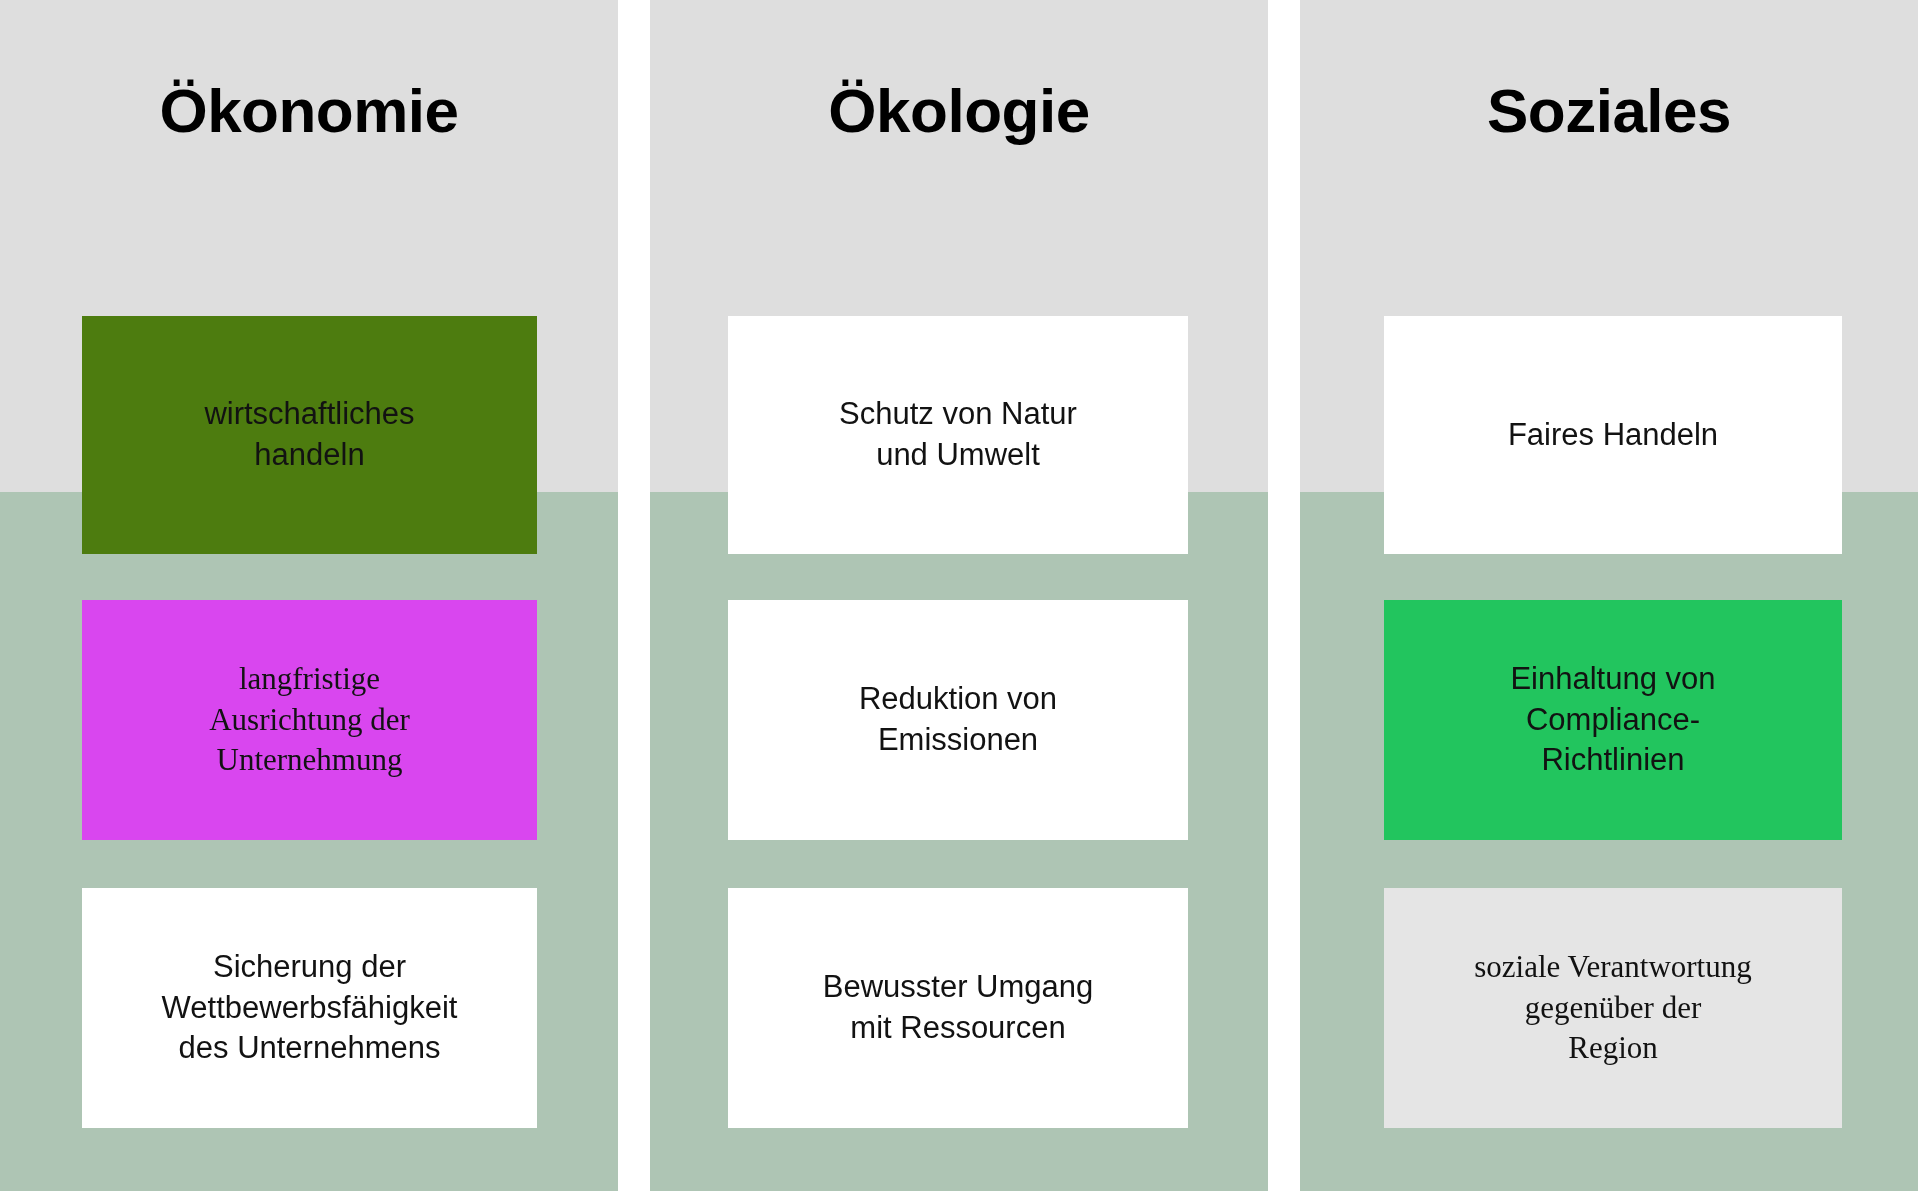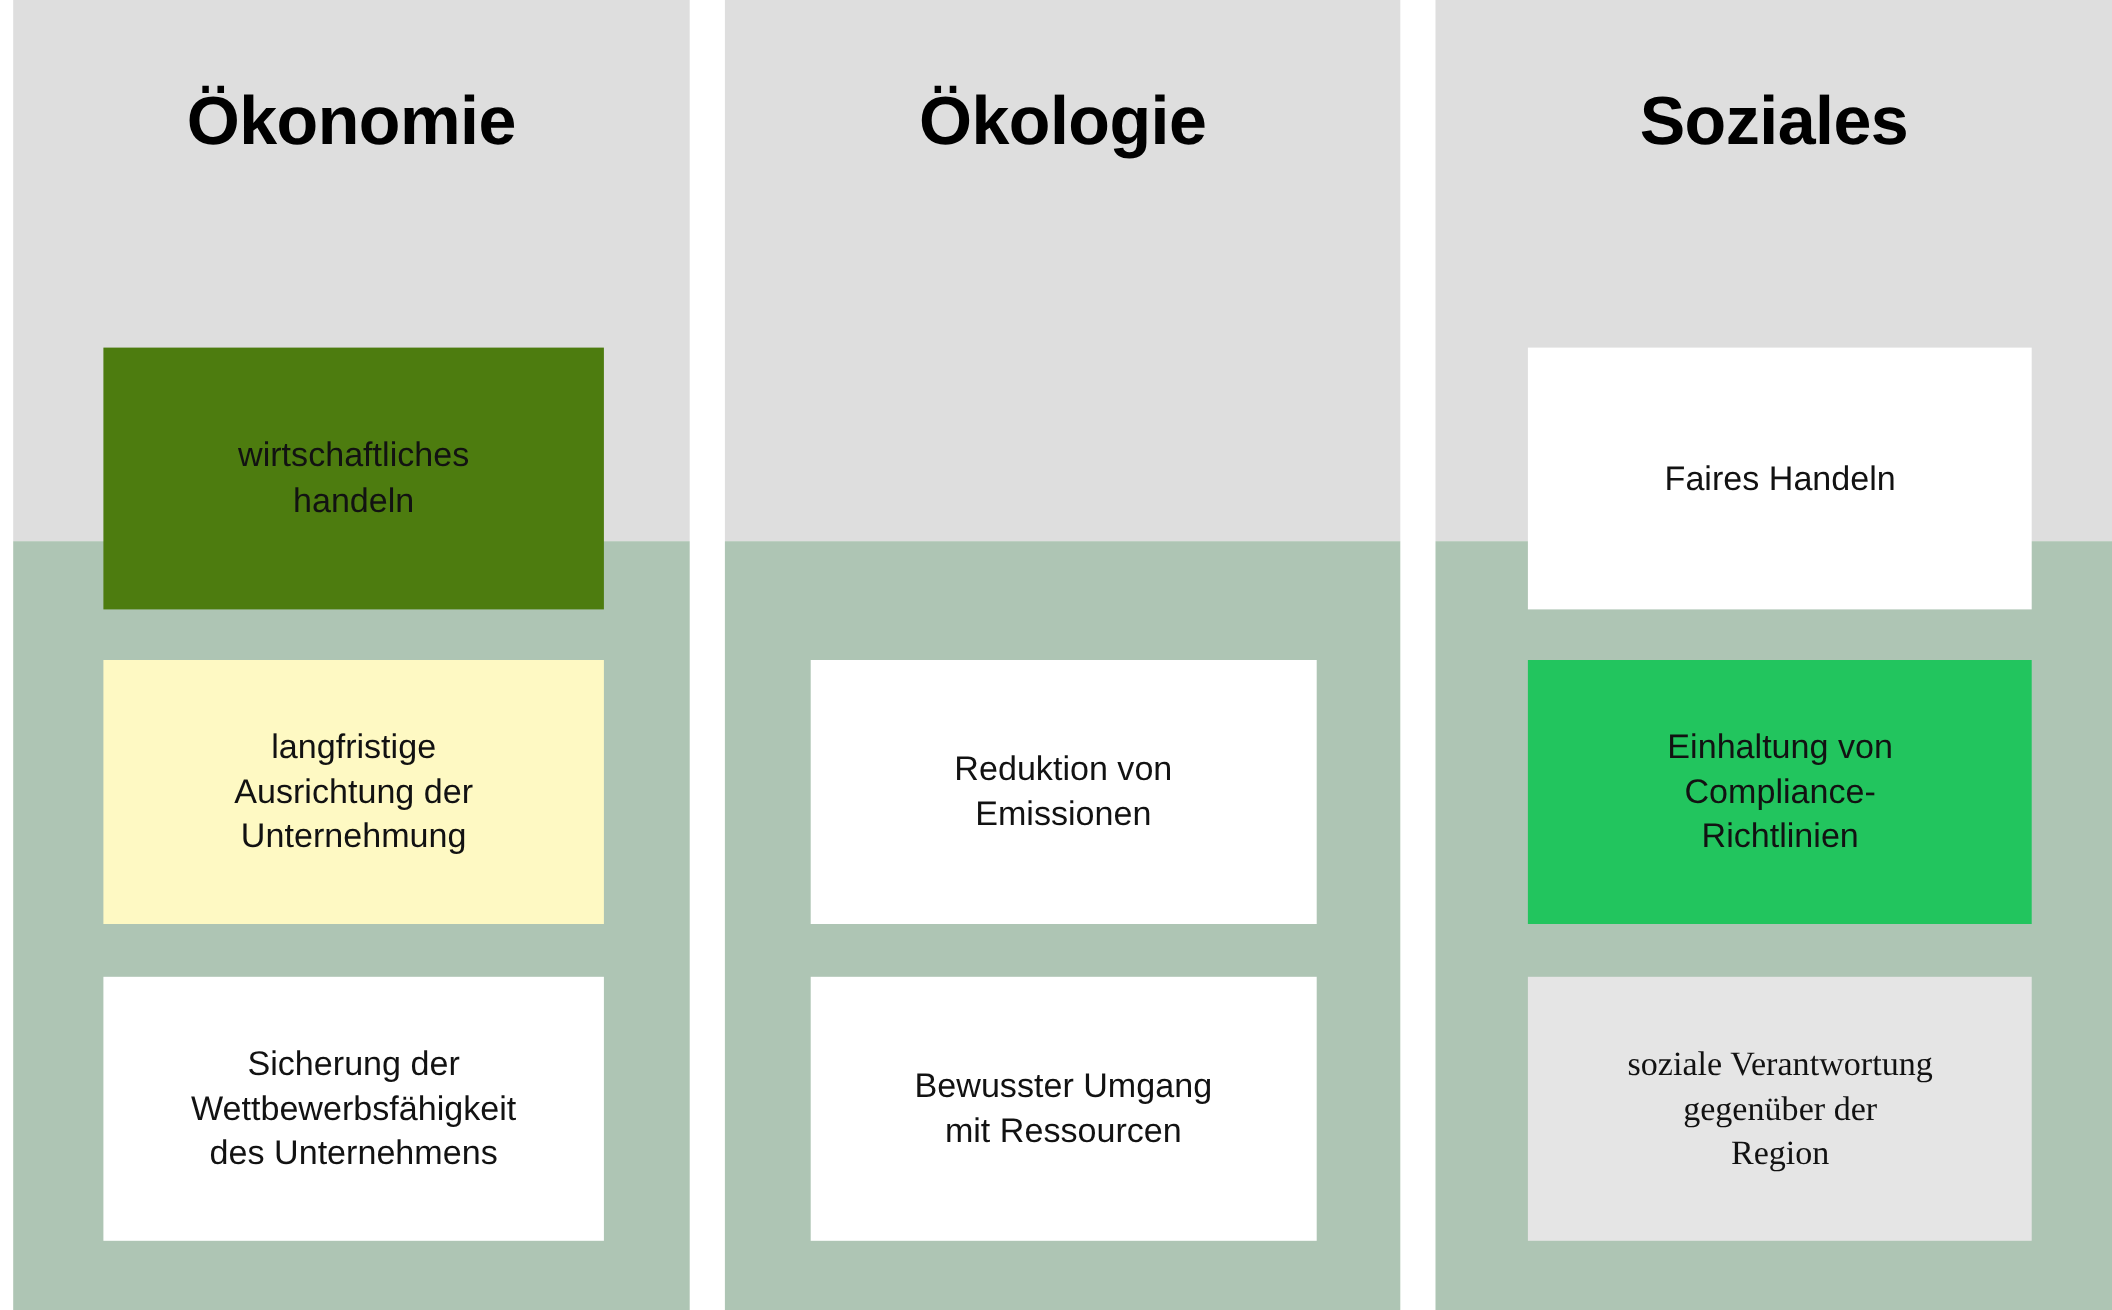--- a/index.html
+++ b/index.html
@@ -33,21 +33,21 @@
 
   .columns {
     position: absolute;
     left: 0;
     top: 0;
     width: 1920px;
     height: 1191px;
     display: flex;
     flex-direction: row;
     gap: 32px;
-    padding: 0 0 0 12px;
+    padding: 0 0 0 0;
     box-sizing: border-box;
   }
 
   .column {
     position: relative;
     width: 618px;
     height: 1191px;
     box-sizing: border-box;
   }
 
@@ -132,38 +132,42 @@
 
     <div class="column col-1">
       <div class="col-top" style="background: rgb(222, 222, 222);"></div>
       <div class="col-bottom" style="background: rgb(174, 197, 180);"></div>
       <div class="col-inner">
         <div class="col-title">Ökonomie</div>
         <div class="card card-1" style="background: #4d7c0f; color: rgb(18, 18, 18);">
           <span class="card-text">wirtschaftliches
 handeln</span>
         </div>
-        <div class="card card-2" style="background: #fef9c3; color: rgb(18, 18, 18);">
+        <div class="card card-2" style="background: #d946ef; color: rgb(18, 18, 18); font-family: Liberation Serif, serif;">
           <span class="card-text">langfristige
 Ausrichtung der
 Unternehmung</span>
         </div>
         <div class="card card-3" style="background: rgb(255, 255, 255); color: rgb(18, 18, 18);">
           <span class="card-text">Sicherung der
 Wettbewerbsfähigkeit
 des Unternehmens</span>
         </div>
       </div>
     </div>
 
     <div class="column col-2">
       <div class="col-top" style="background: rgb(222, 222, 222);"></div>
       <div class="col-bottom" style="background: rgb(174, 197, 180);"></div>
       <div class="col-inner">
         <div class="col-title">Ökologie</div>
+        <div class="card card-1" style="background: rgb(255, 255, 255); color: rgb(18, 18, 18);">
+          <span class="card-text">Schutz von Natur
+und Umwelt</span>
+        </div>
         <div class="card card-2" style="background: rgb(255, 255, 255); color: rgb(18, 18, 18);">
           <span class="card-text">Reduktion von
 Emissionen</span>
         </div>
         <div class="card card-3" style="background: rgb(255, 255, 255); color: rgb(18, 18, 18); text-align: center;">
           <span class="card-text">Bewusster Umgang
 mit Ressourcen</span>
         </div>
       </div>
     </div>

